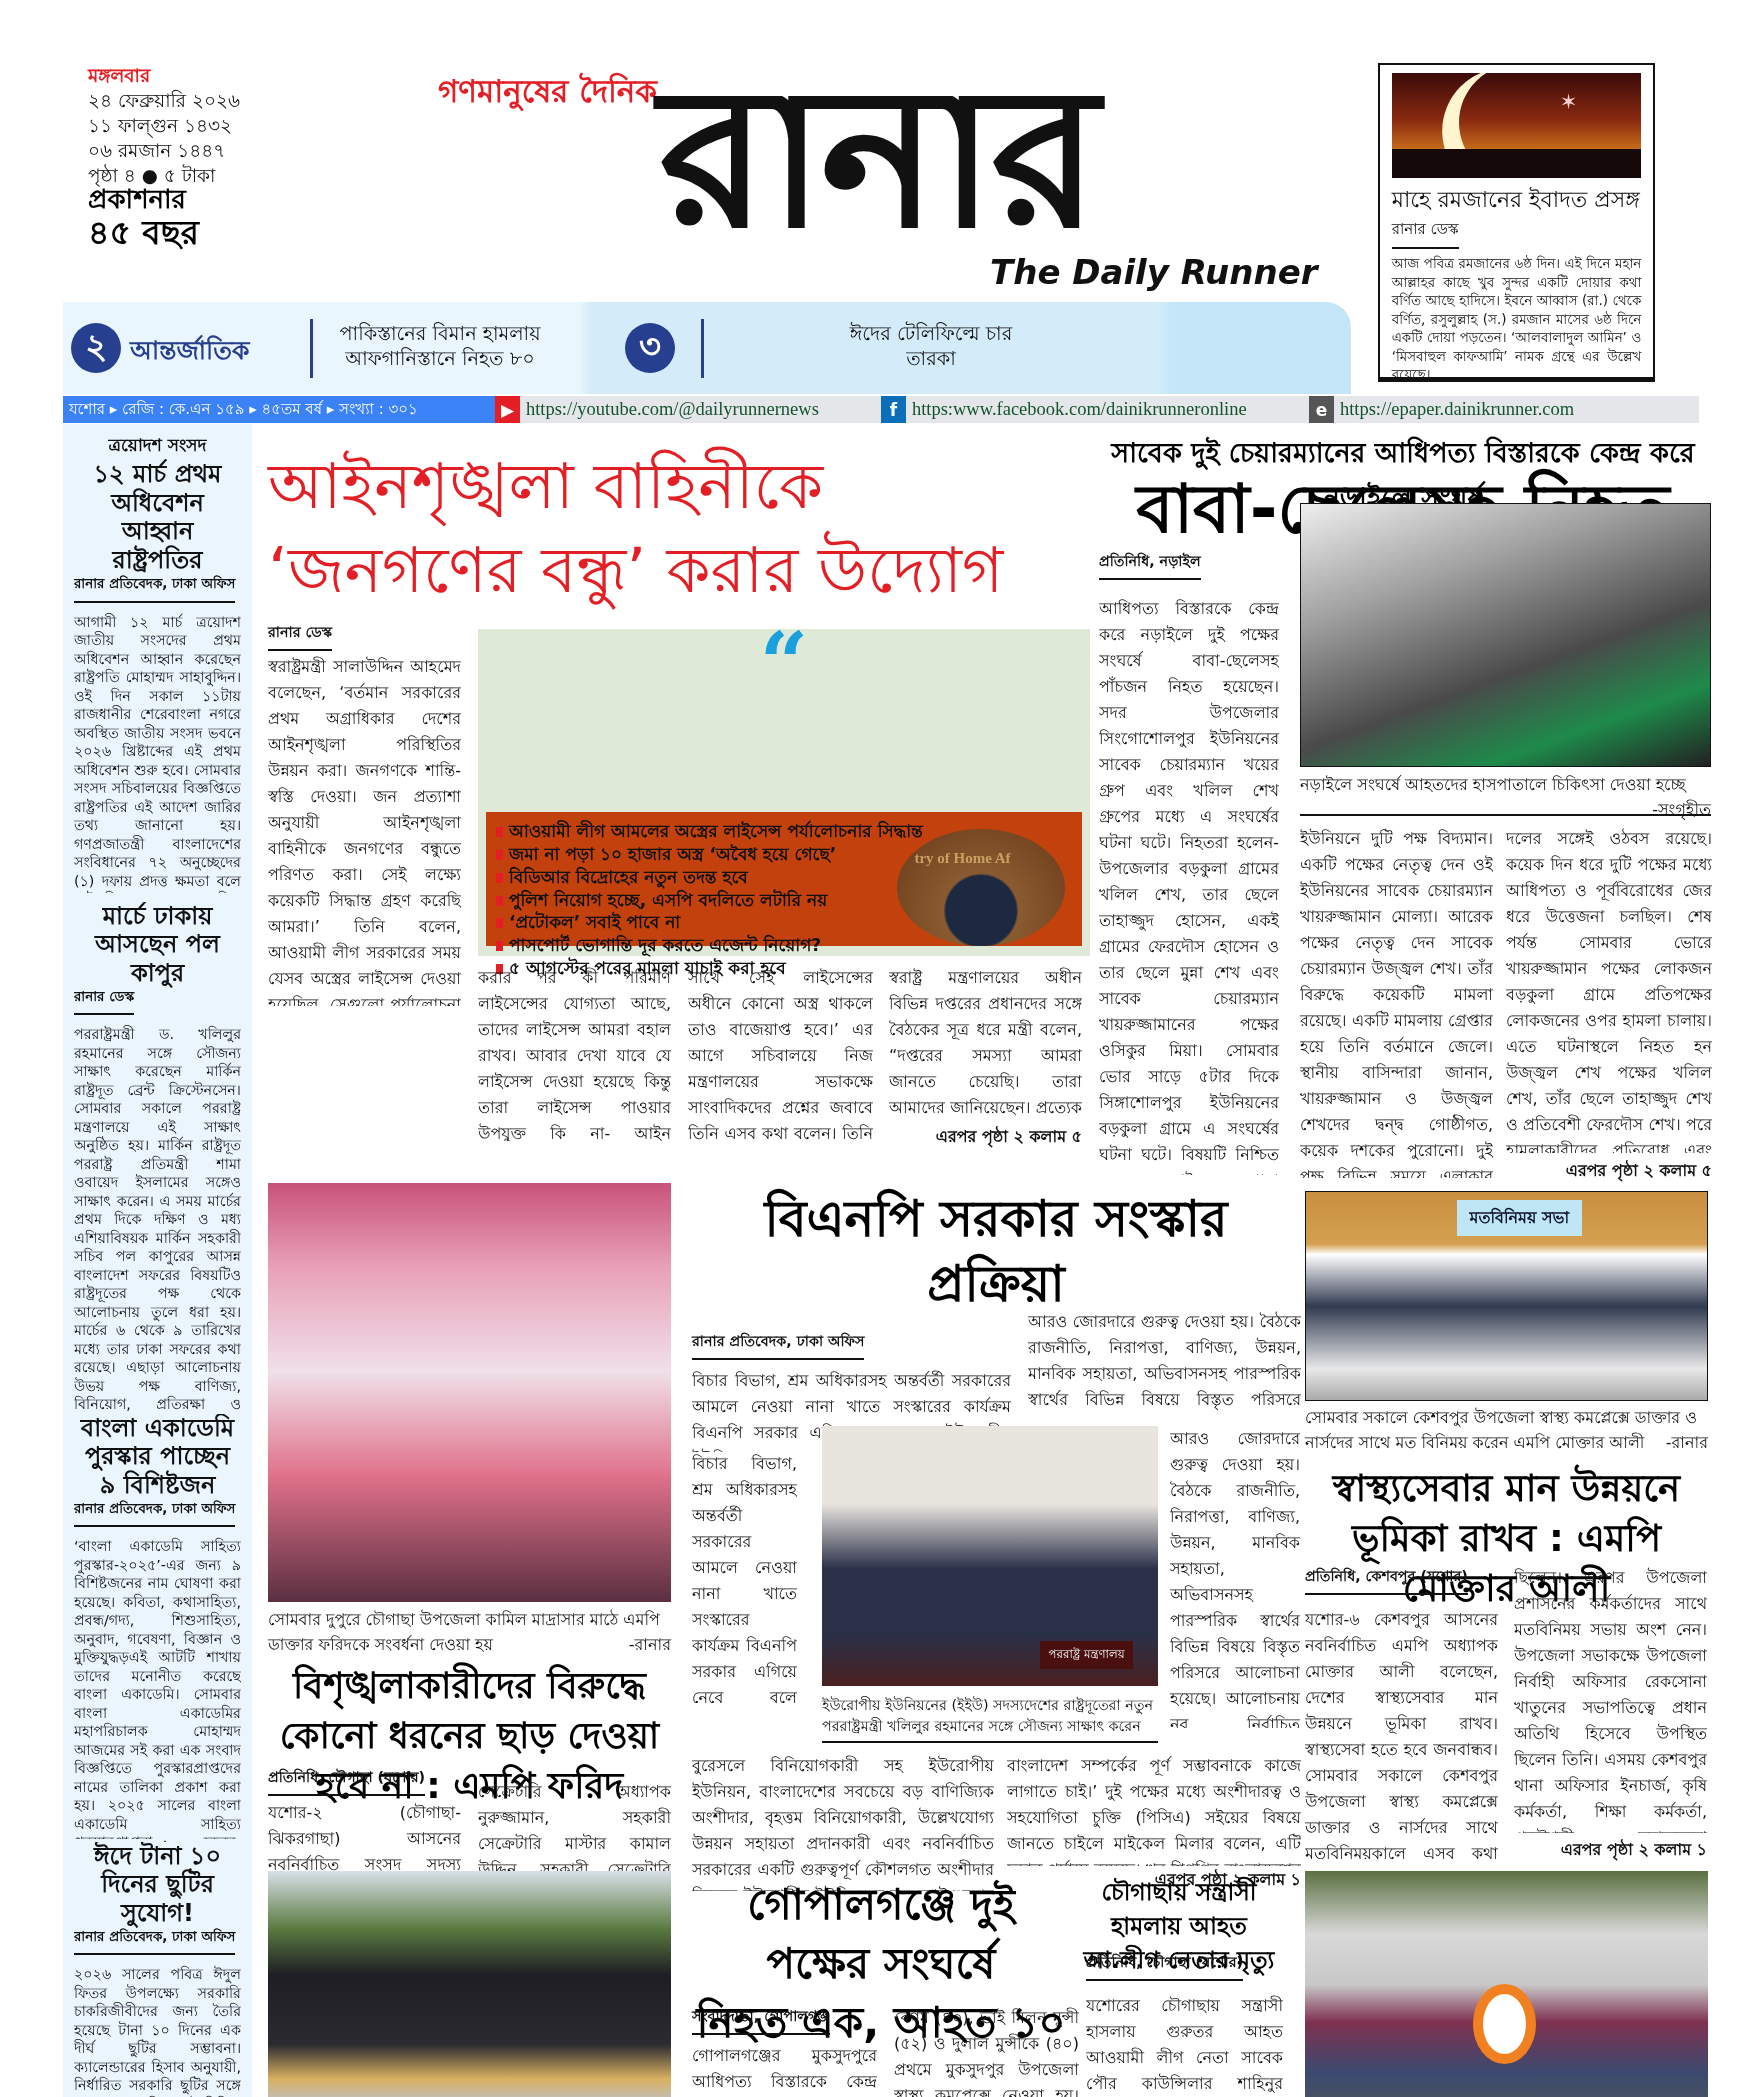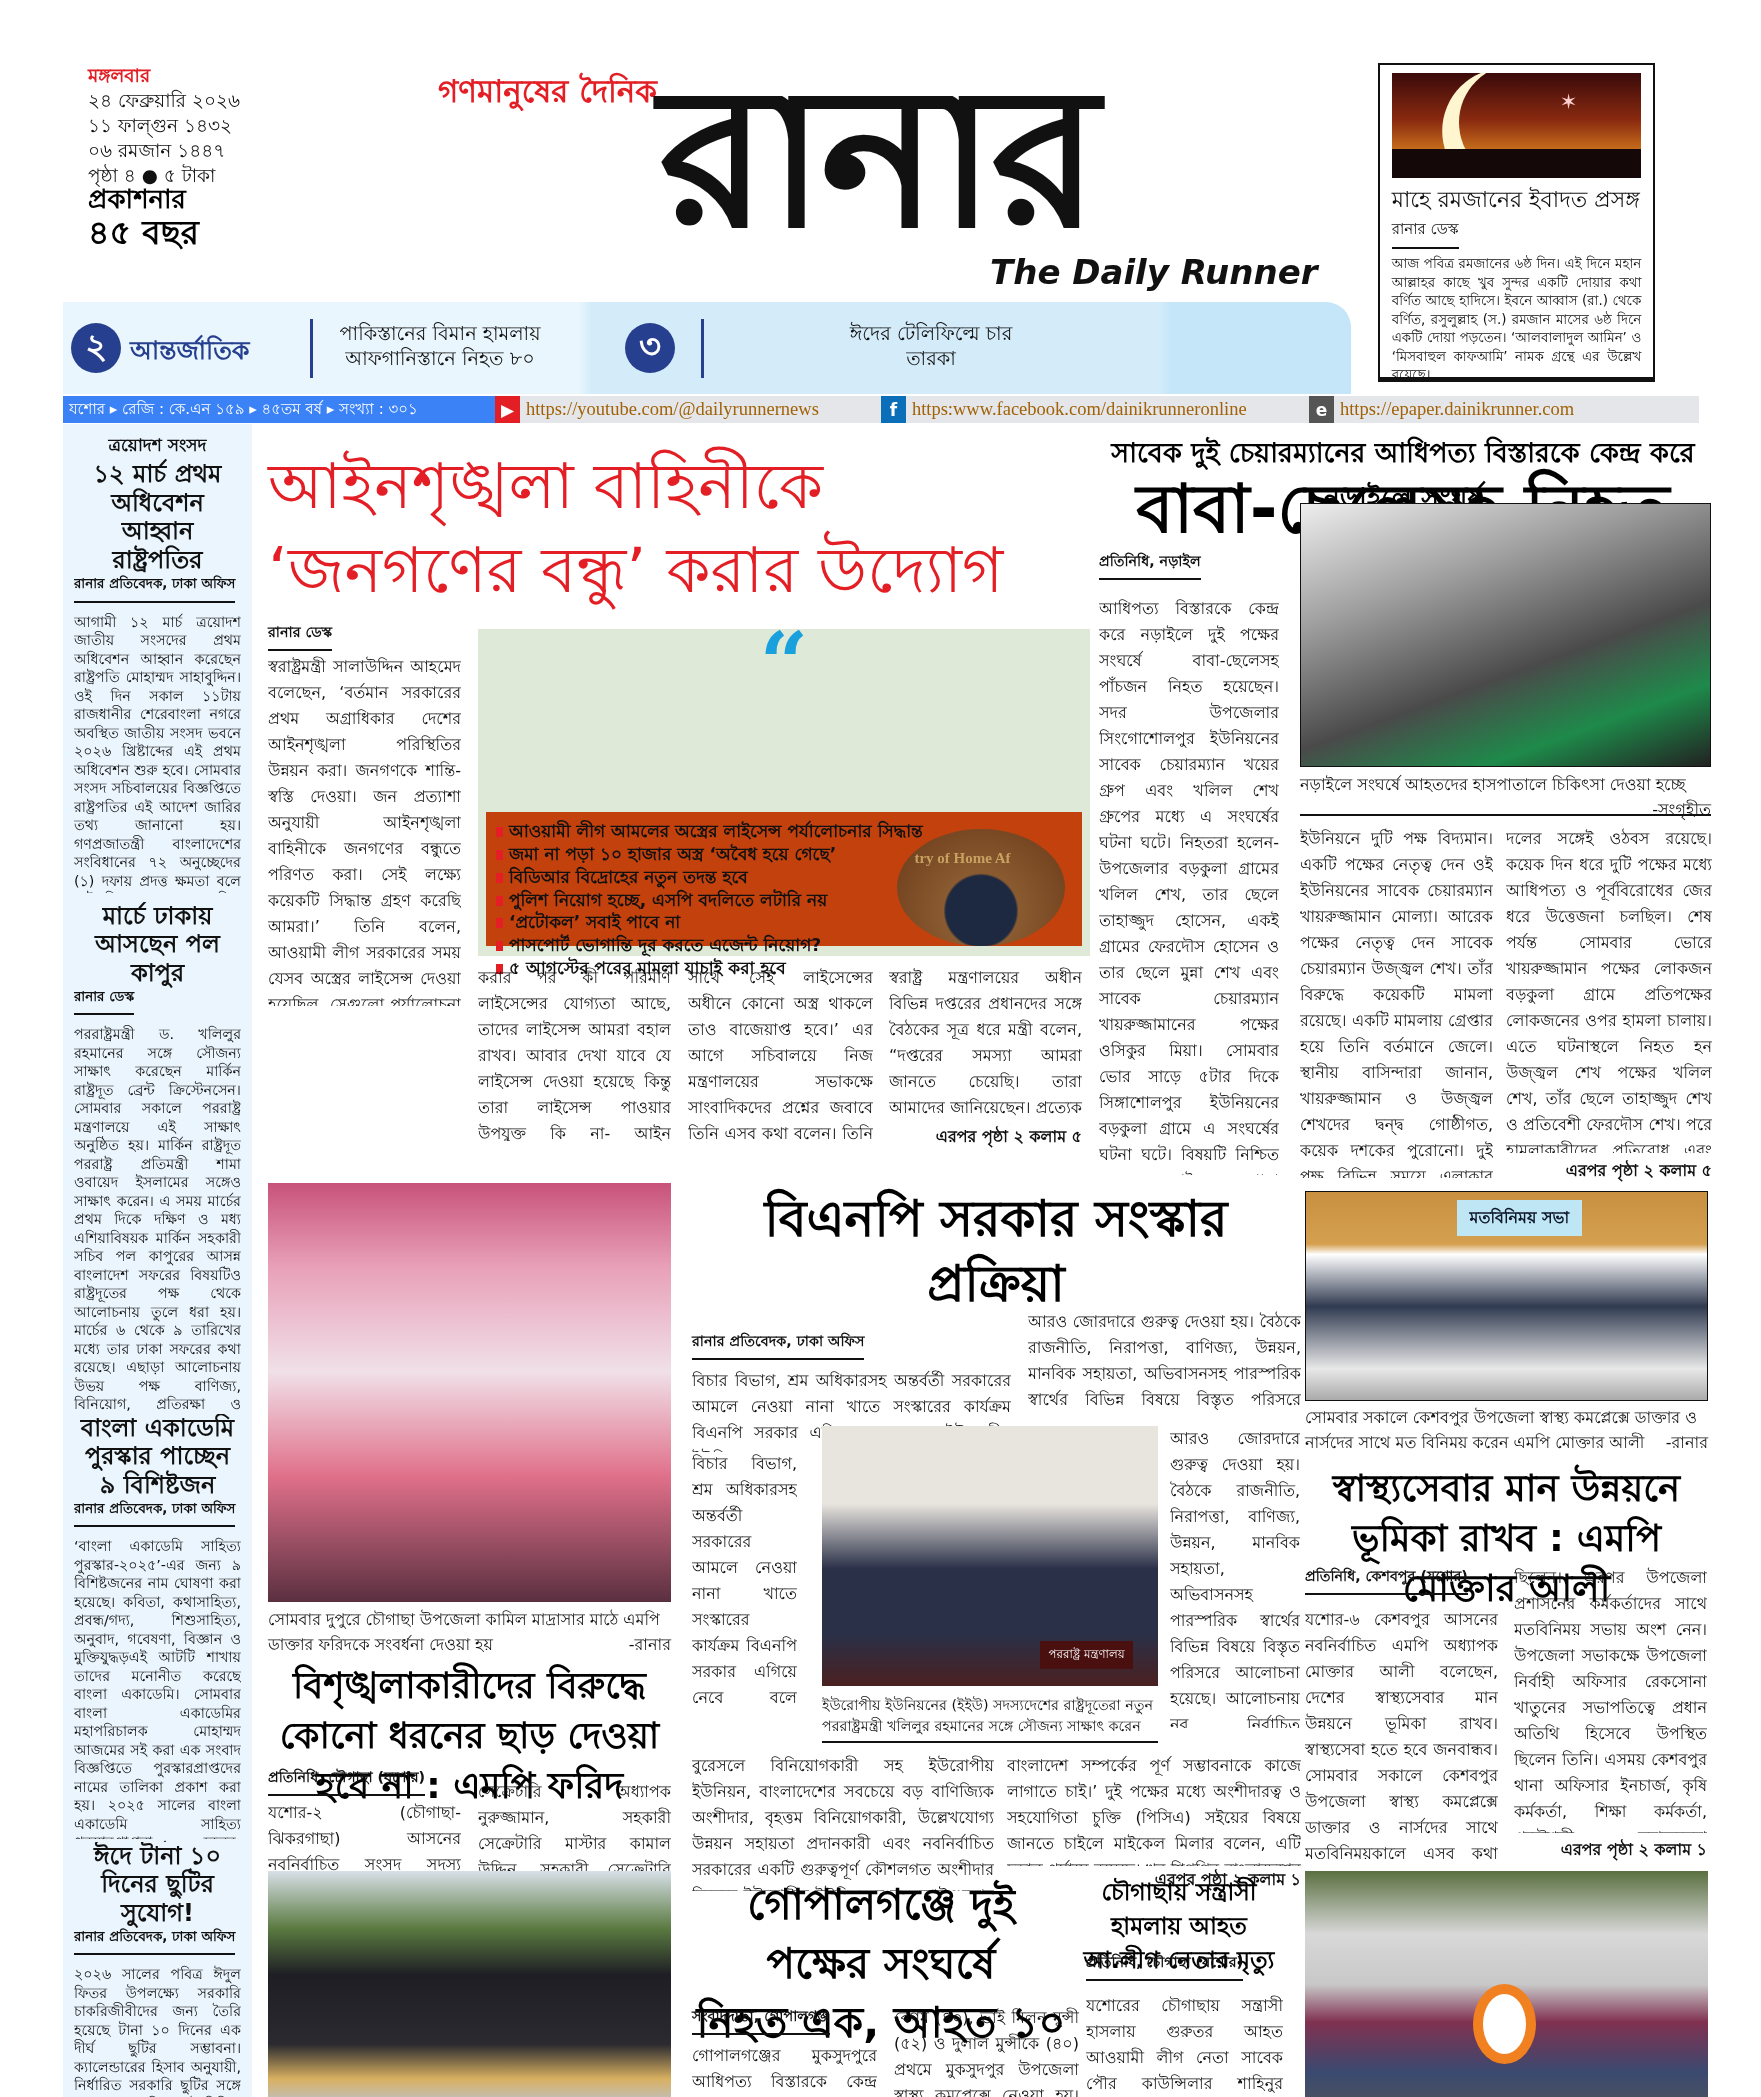--- a/index.html
+++ b/index.html
@@ -27,21 +27,21 @@
 #teaser{position:absolute;left:63px;top:302px;width:1288px;height:92px;background:linear-gradient(90deg,#eaf6fd 0%,#eaf6fd 40%,#d4ecfa 41%,#d4ecfa 85%,#c5e6f9 86%);border-radius:0 25px 0 0}
 .teaser-num{width:50px;height:50px;border-radius:50%;background:#263f8e;color:#fff;font-size:34px;font-weight:bold;display:flex;align-items:center;justify-content:center;position:absolute}
 .teaser-label{color:#263f8e;font-size:25px;font-weight:bold;position:absolute}
 .teaser-sep{position:absolute;width:3.4px;background:#263f8e}
 .teaser-text{position:absolute;font-size:19.3px;line-height:25px;text-align:center;color:#111}
 
 
 #infobar{position:absolute;left:63px;top:396px;width:1636px;height:27px;background:#e4e6ea;display:flex;align-items:center}
 #info-reg{background:#3b82f6;color:#fff;height:100%;width:432px;display:flex;align-items:center;padding-left:5.9px;font-size:15px}
 .ib-icon{height:100%;width:25px;display:flex;align-items:center;justify-content:center;color:#fff;font-weight:bold;font-size:17px}
-.ib-link{font-family:"Liberation Serif",serif;font-size:18.5px;padding:0 5.9px;color:#a16207}
+.ib-link{font-family:"Liberation Serif",serif;font-size:18.5px;padding:0 5.9px;color:#14532d}
 
 
 #ramadan{position:absolute;left:1378px;top:63px;width:277px;height:319px;border:2.1px solid #111;border-bottom-width:5px;padding:7.6px 11.7px}
 #ram-img{width:100%;height:105px;background:linear-gradient(180deg,#3a0a0a 0%,#8a2a10 45%,#e08a20 85%,#f5c040 100%);position:relative;overflow:hidden}
 #ram-moon{position:absolute;left:67px;top:-8.4px;width:117px;height:117px;border-radius:50%;box-shadow:-12.6px 8.4px 0 4.2px #fff6d0}
 #ram-sky{position:absolute;left:0;bottom:0;width:100%;height:29px;background:#140808}
 
 
 #leftcol{position:absolute;left:63px;top:424px;width:189px;height:1854px;background:#eaf5fd;padding:8.4px 11px}
 #leftcol .body-text{font-size:14.3px;line-height:18.5px}

